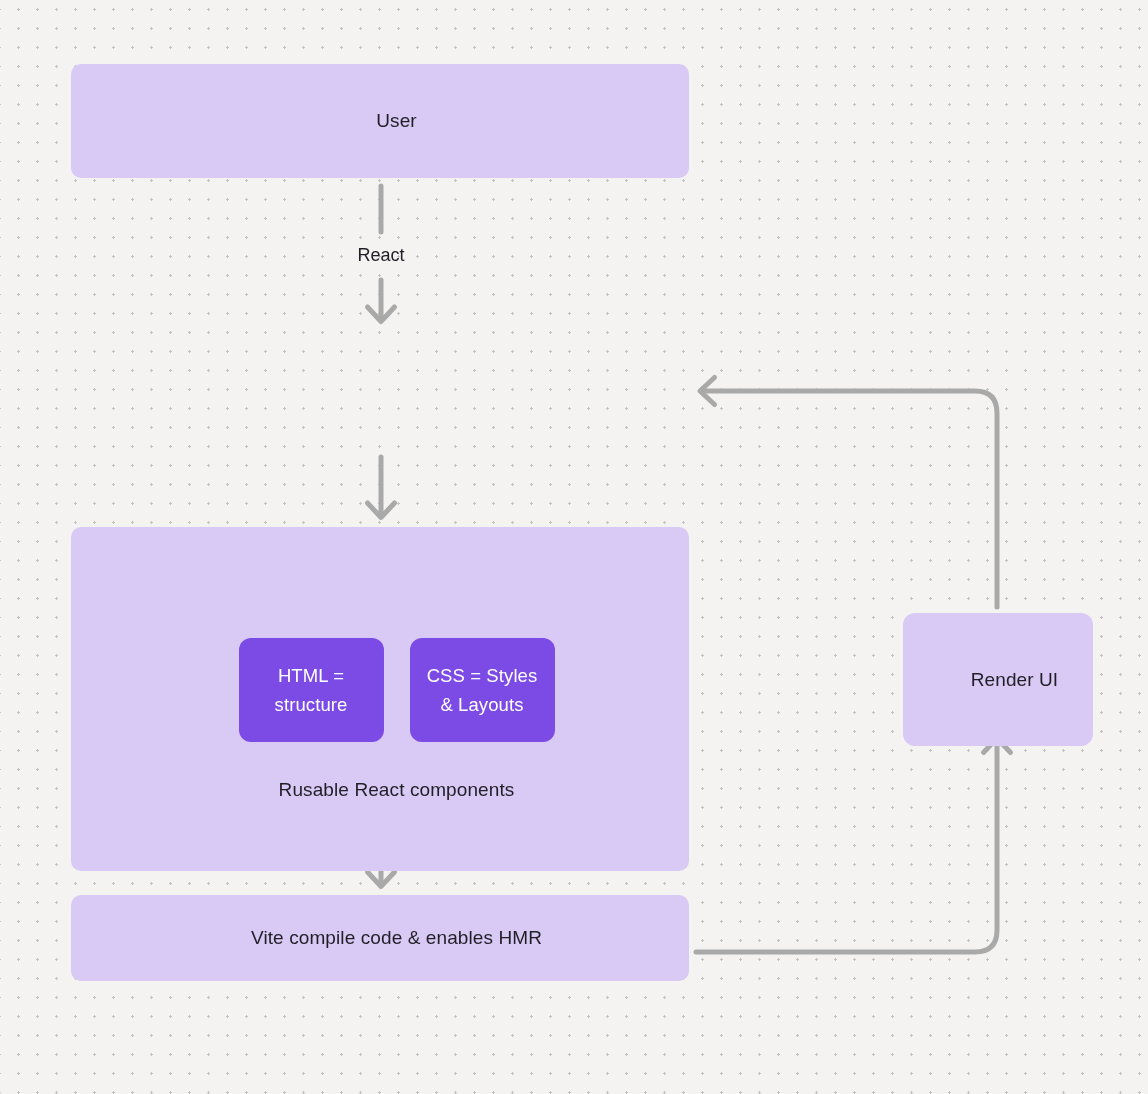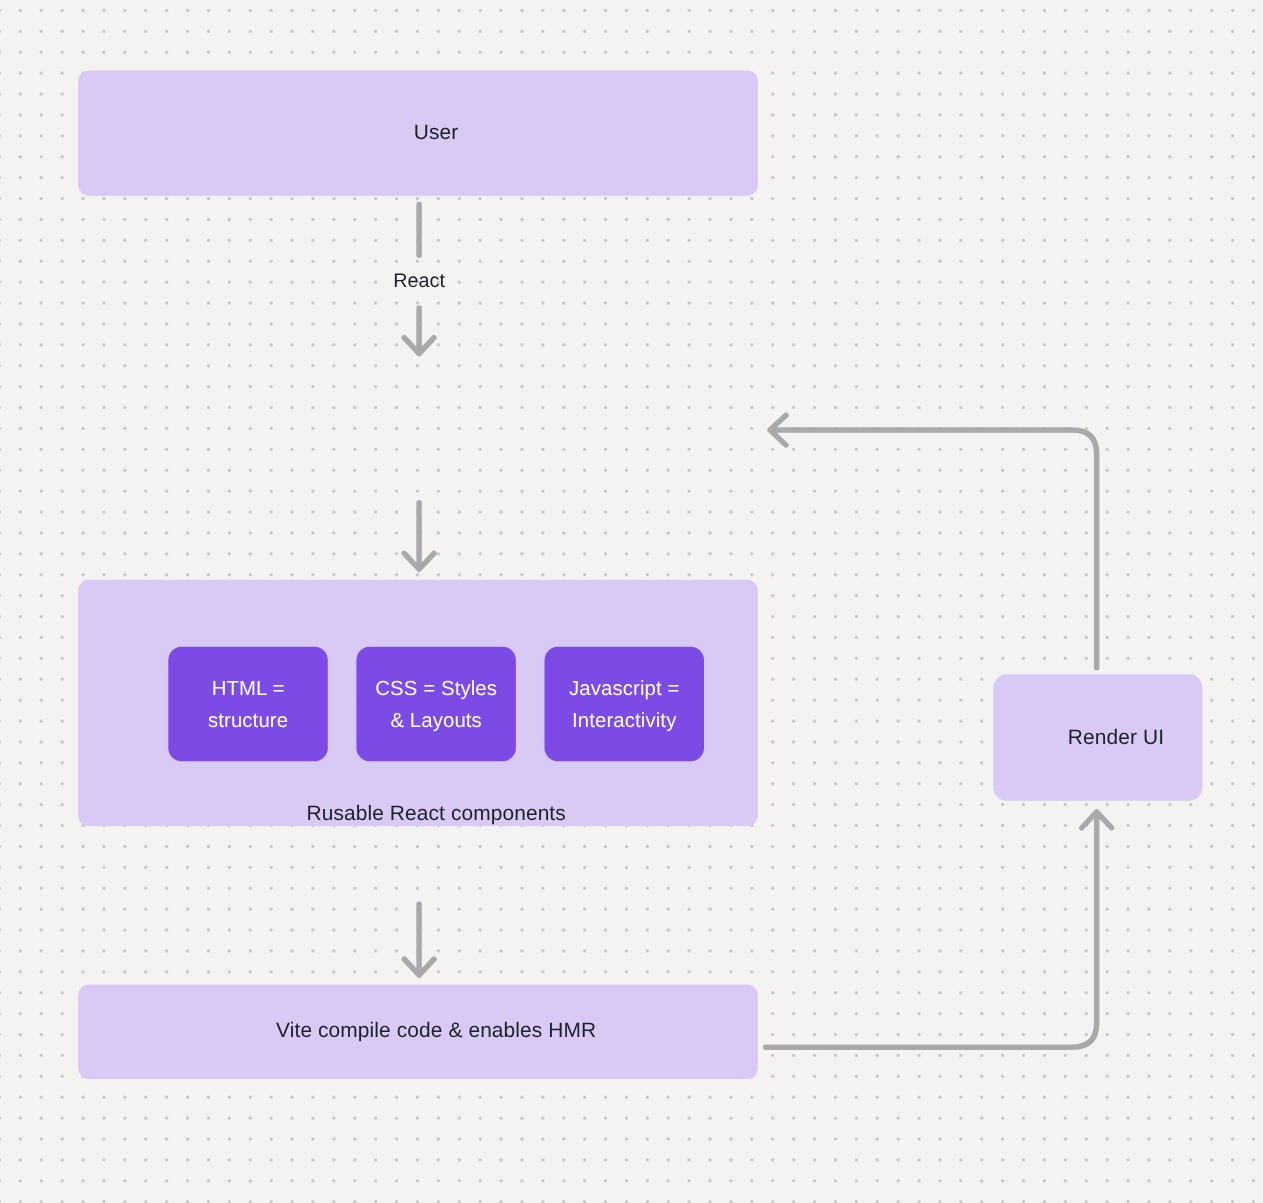--- a/index.html
+++ b/index.html
@@ -48,26 +48,26 @@
     align-items: center;
     justify-content: center;
     color: var(--text-dark);
     font-size: 19px;
     letter-spacing: 0.1px;
     padding-left: 33px;
   }
   .node-user   { left: 71px;  top: 64px;  width: 618px; height: 114px; }
   .node-webapp { left: 71px;  top: 334px; width: 618px; height: 114px; }
   .node-vite   { left: 71px;  top: 895px; width: 618px; height: 86px; }
-  .node-render { left: 903px; top: 613px; width: 190px; height: 115px; border-radius: 12px; }
+  .node-render { left: 903px; top: 613px; width: 190px; height: 133px; border-radius: 12px; }
 
   .node-components {
-    left: 71px; top: 527px; width: 618px; height: 224px;
+    left: 71px; top: 527px; width: 618px; height: 344px;
     flex-direction: column;
-    justify-content: flex-end;
+    justify-content: center;
   }
   .chip-row {
     margin-top: 40px;
     display: flex;
     gap: 26px;
     justify-content: center;
     width: 100%;
   }
   .chip {
     width: 145px;
@@ -130,22 +130,20 @@
 
   <div class="edge-label">React</div>
 
 
   <div class="node node-components">
     <div class="chip-row">
       <div class="chip">HTML =
 structure</div>
       <div class="chip">CSS = Styles
 &amp; Layouts</div>
-      <div class="chip">Javascript =
-Interactivity</div>
     </div>
     <div class="components-caption">Rusable React components</div>
   </div>
 
   <div class="node node-vite">
     <span>Vite compile code &amp; enables HMR</span>
   </div>
 
   <div class="node node-render">
     <span>Render UI</span>

